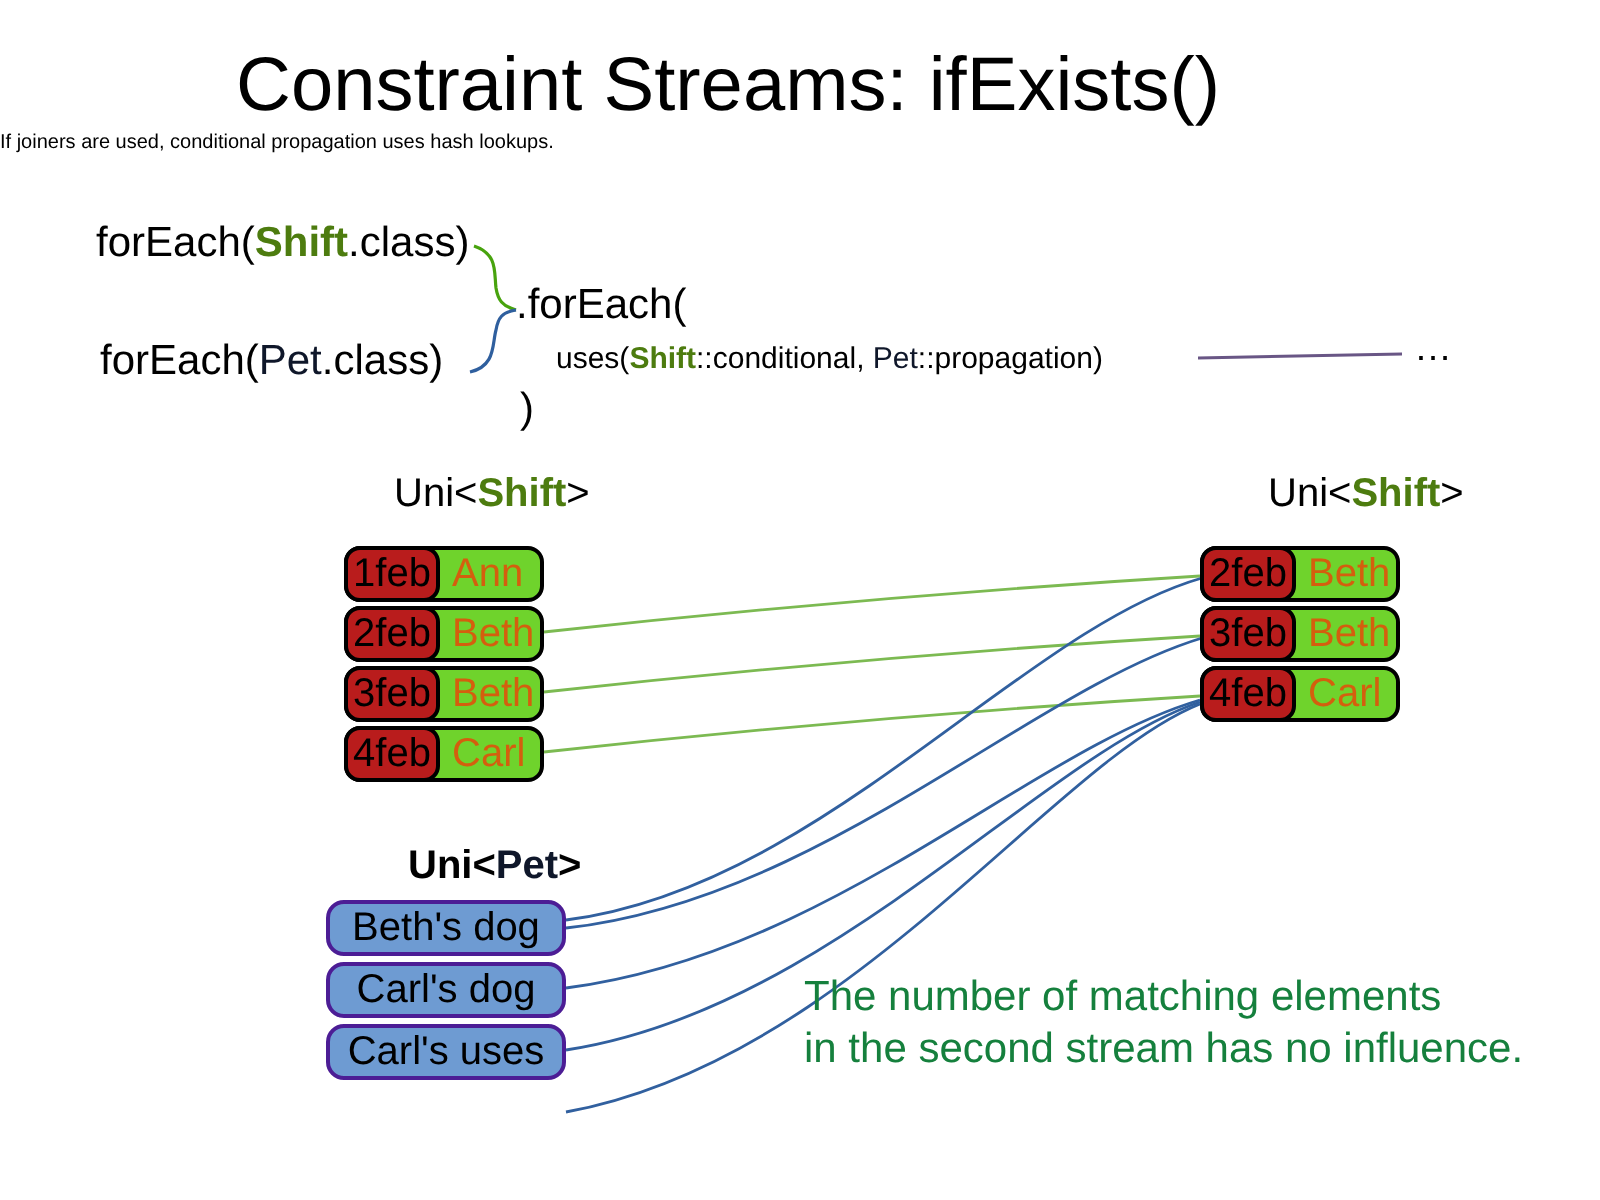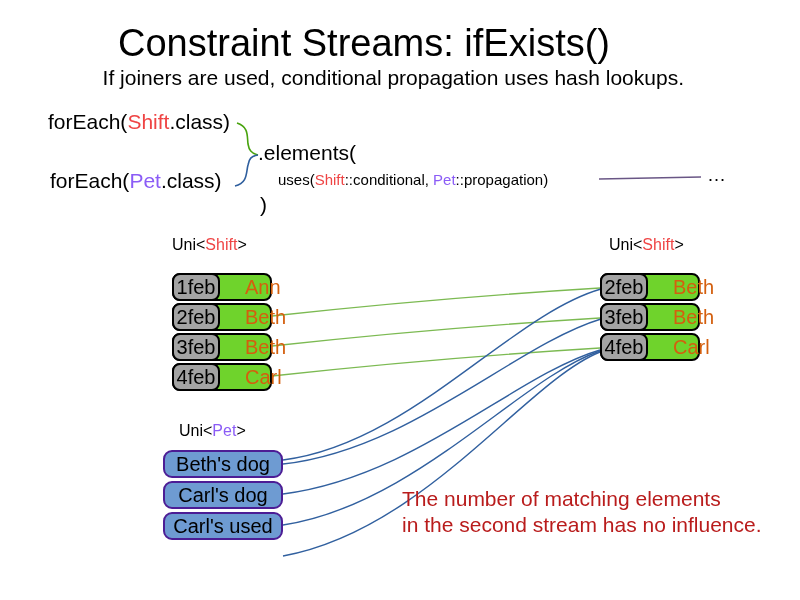--- a/index.html
+++ b/index.html
@@ -2,46 +2,46 @@
 <html><head>
 <meta charset="utf-8">
 <style>
   html,body{margin:0;padding:0;background:#fff;}
   #slide{
     position:relative;width:800px;height:600px;background:#ffffff;overflow:hidden;
     font-family:"Liberation Sans", sans-serif;color:#000;
   }
   .abs{position:absolute;}
   #title{top:22px;left:0;width:728px;text-align:center;font-size:38px;letter-spacing:0;}
-  #subtitle{top:66px;left:0;width:684px;text-align:right;font-size:21px;}
+  #subtitle{top:66px;left:0;width:684px;text-align:left;font-size:10px;}
   .code-lg{font-size:21px;white-space:pre;}
   .code-sm{font-size:15px;white-space:pre;}
-  .green-txt{color:#ef4444;}
-  .blue-txt{color:#8b5cf6;}
-  .uni-label{font-size:16px;white-space:pre;}
+  .green-txt{color:#4d7c0f;font-weight:bold;}
+  .blue-txt{color:#0f172a;}
+  .uni-label{font-size:20px;white-space:pre;margin-left:25px;}
   svg.layer{position:absolute;left:0;top:0;z-index:1;}
   .tablebox{z-index:2;}
   .shift-row{
     position:relative;box-sizing:border-box;width:100px;height:28px;
     background:#6fd32c;border:2px solid #000;border-radius:8px;
     margin-bottom:2px;display:flex;align-items:center;
   }
   .shift-date{
     position:absolute;left:-2px;top:-2px;box-sizing:border-box;
-    width:48px;height:28px;background:#a3a3a3;border:2px solid #000;border-radius:8px;
+    width:48px;height:28px;background:#b91c1c;border:2px solid #000;border-radius:8px;
     display:flex;align-items:center;justify-content:center;
     font-size:20px;color:#000;
   }
-  .shift-name{margin-left:71px;font-size:20px;color:#d45f0e;}
+  .shift-name{margin-left:52px;font-size:20px;color:#d45f0e;}
   .pet-row{
     box-sizing:border-box;width:120px;height:28px;background:#6e9bd2;
     border:2px solid #4c1d95;border-radius:9px;margin-bottom:3px;
     display:flex;align-items:center;justify-content:center;font-size:20px;color:#000;
   }
-  #note{left:402px;top:486px;font-size:21px;color:#b91c1c;line-height:26px;z-index:2;}
+  #note{left:402px;top:486px;font-size:21px;color:#15803d;line-height:26px;z-index:2;}
 </style>
 </head>
 <body>
 
 <div id="slide">
 
   <svg class="layer" width="800" height="600" viewBox="0 0 800 600">
 
     <path d="M 237 123 C 249 127, 247 136, 248 144 C 249 150, 251 153, 258 155" fill="none" stroke="#48a30e" stroke-width="1.6"></path>
     <path d="M 235 186 C 248 183, 246 172, 248 165 C 249 159, 251 156, 258 155" fill="none" stroke="#2f5f9e" stroke-width="1.6"></path>
@@ -59,21 +59,21 @@
     <path d="M 283 556 C 425 530, 525 382, 600 352" fill="none" stroke="#31609f" stroke-width="1.4"></path>
   </svg>
 
   <div id="title" class="abs">Constraint Streams: ifExists()</div>
   <div id="subtitle" class="abs">If joiners are used, conditional propagation uses hash lookups.</div>
 
   <div class="abs code-lg" style="left:48px;top:110px;"><span>forEach(</span><span class="green-txt">Shift</span><span>.class)</span></div>
 
   <div class="abs code-lg" style="left:50px;top:169px;"><span>forEach(</span><span class="blue-txt">Pet</span><span>.class)</span></div>
 
-  <div class="abs code-lg" style="left:258px;top:141px;">.elements(</div>
+  <div class="abs code-lg" style="left:258px;top:141px;">.forEach(</div>
 
   <div class="abs code-sm" style="left:278px;top:171px;"><span>uses(</span><span class="green-txt">Shift</span><span>::conditional, </span><span class="blue-txt">Pet</span><span>::propagation)</span></div>
 
   <div class="abs code-lg" style="left:260px;top:193px;">)</div>
 
   <div class="abs" style="left:707px;top:164px;font-size:19px;">…</div>
 
   <div class="abs uni-label" style="left:172px;top:236px;"><span>Uni&lt;</span><span class="green-txt">Shift</span><span>&gt;</span></div>
 
   <div class="abs tablebox" style="left:172px;top:273px;">
@@ -105,26 +105,26 @@
     <div class="shift-row">
         <span class="shift-date">3feb</span>
         <span class="shift-name">Beth</span>
       </div>
     <div class="shift-row">
         <span class="shift-date">4feb</span>
         <span class="shift-name">Carl</span>
       </div>
   </div>
 
-  <div class="abs uni-label" style="left:179px;top:422px;"><span>Uni&lt;</span><span class="blue-txt">Pet</span><span>&gt;</span></div>
+  <div class="abs uni-label" style="left:179px;top:422px;font-weight:bold;"><span>Uni&lt;</span><span class="blue-txt">Pet</span><span>&gt;</span></div>
 
   <div class="abs tablebox" style="left:163px;top:450px;">
     <div class="pet-row">Beth's dog</div>
     <div class="pet-row">Carl's dog</div>
-    <div class="pet-row">Carl's used</div>
+    <div class="pet-row">Carl's uses</div>
   </div>
 
   <div id="note" class="abs">
     <div>The number of matching elements</div>
     <div>in the second stream has no influence.</div>
   </div>
 
 </div>
 
 </body></html>

